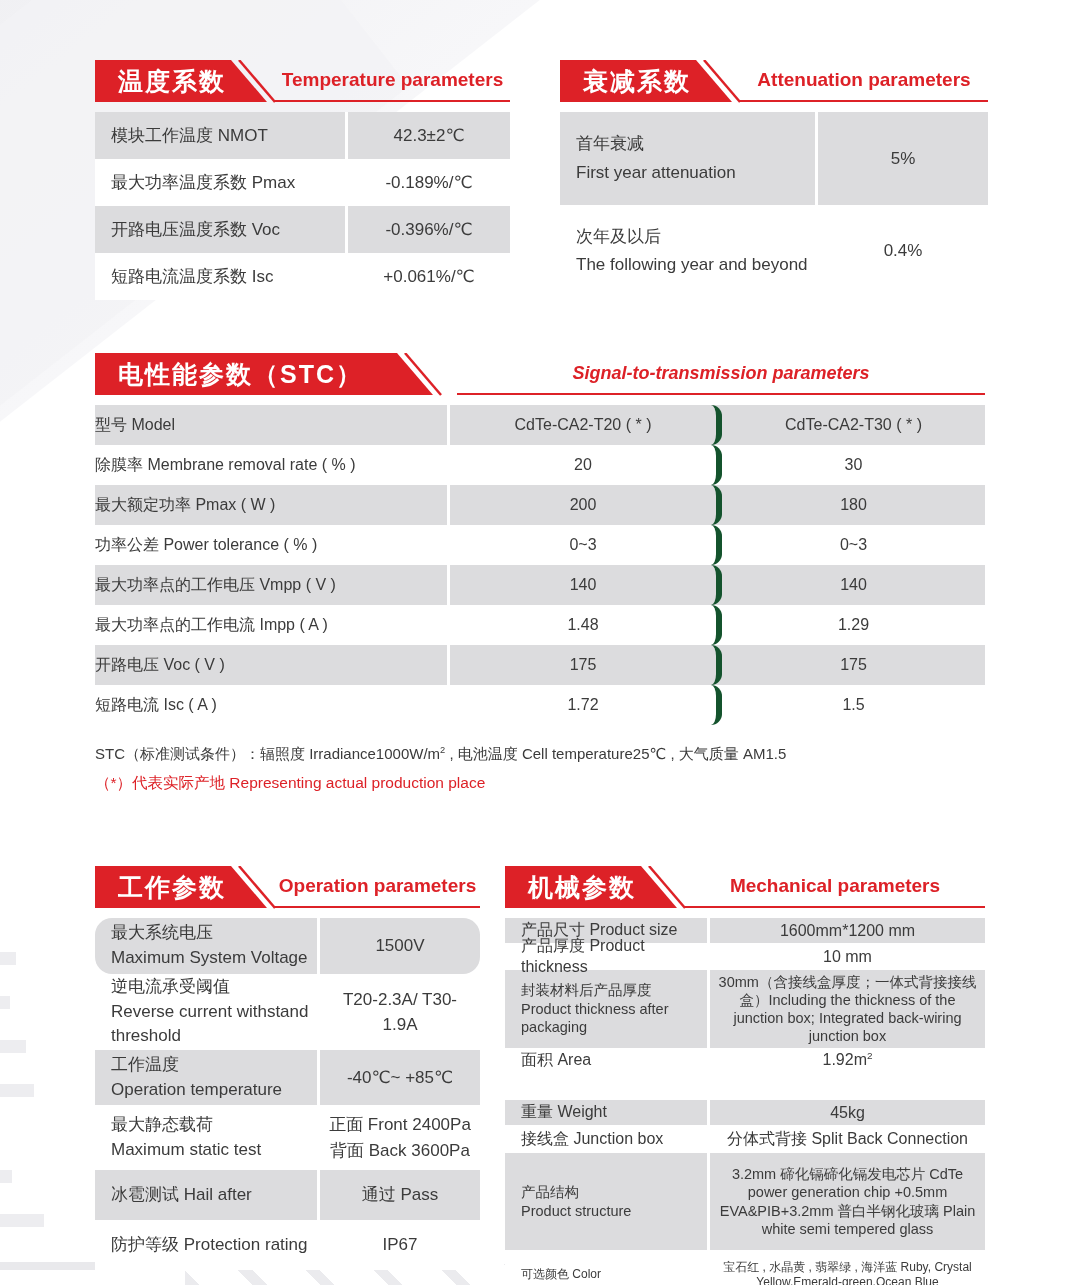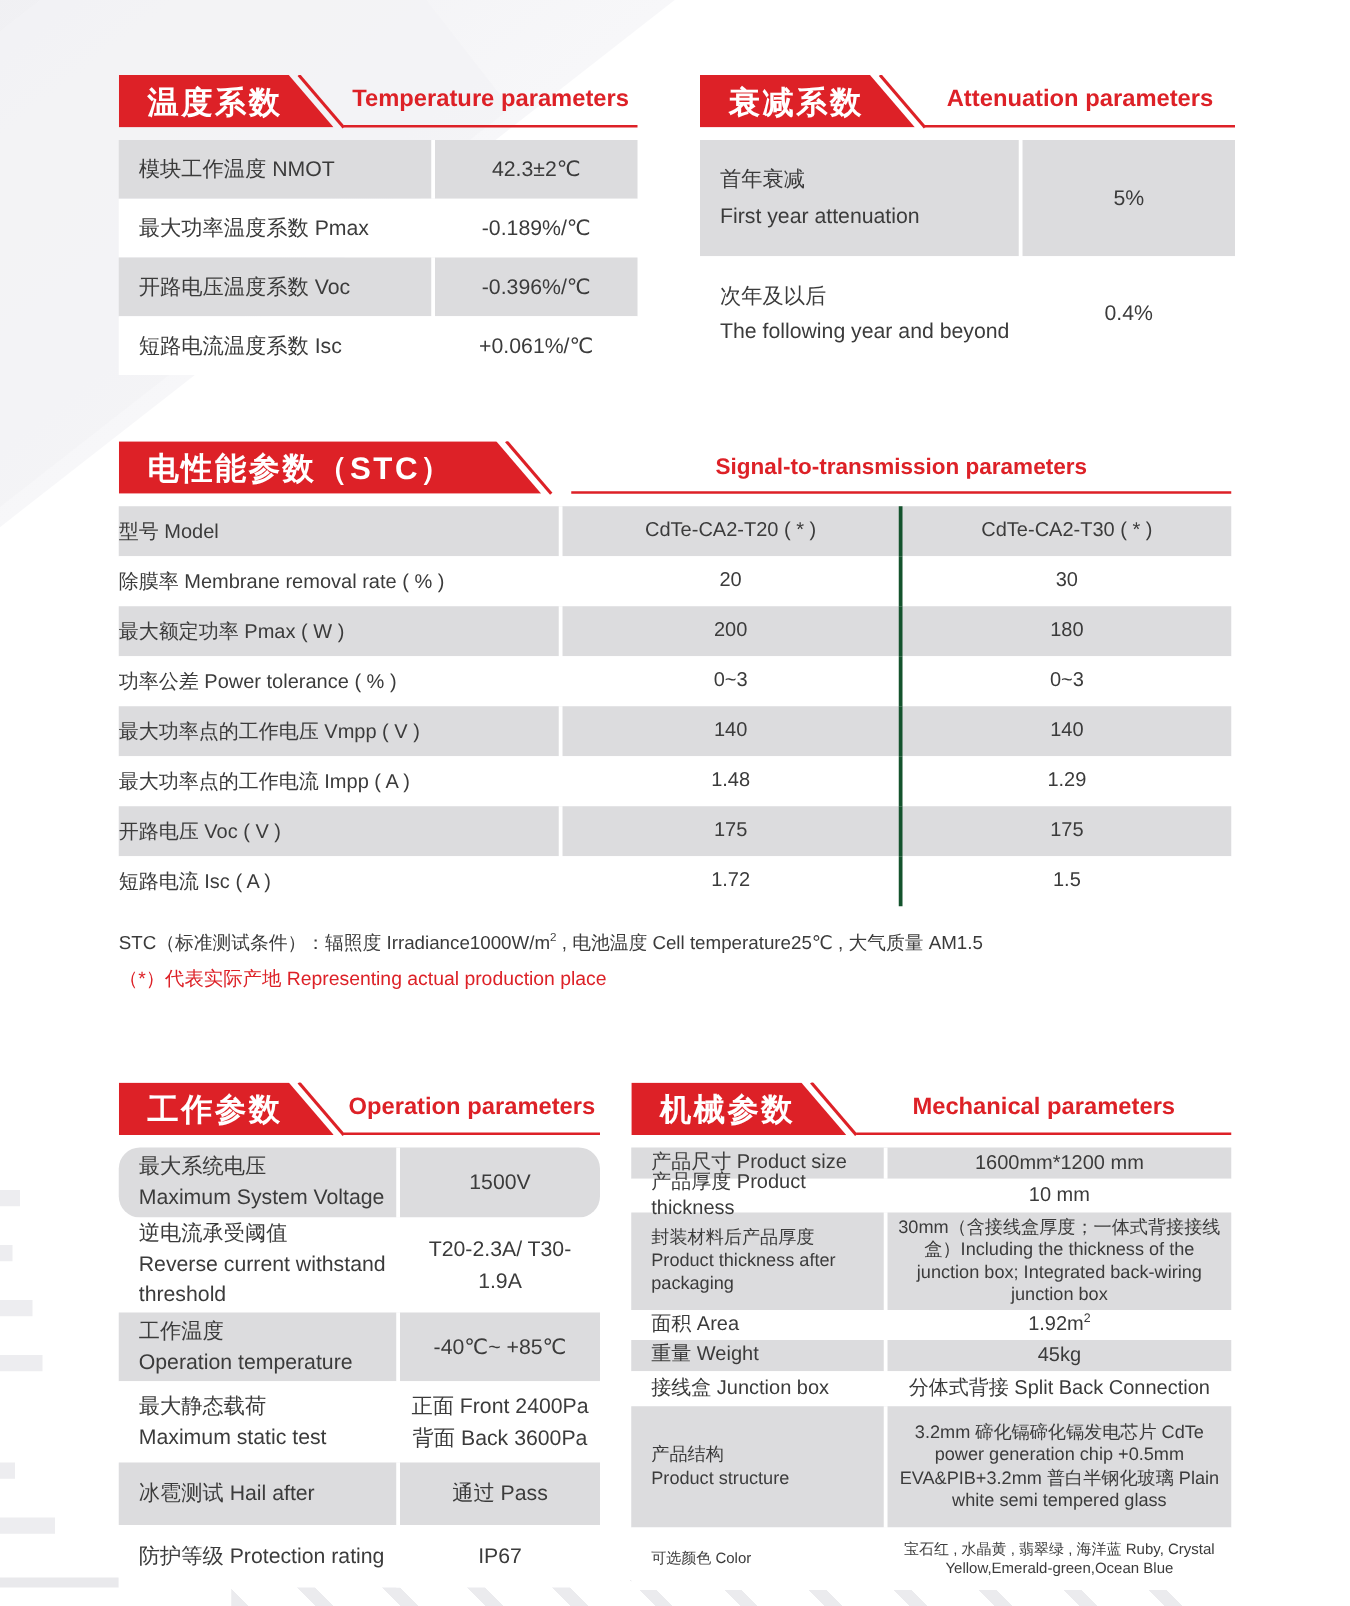--- a/index.html
+++ b/index.html
@@ -52,42 +52,42 @@
   .hdr-diag{position:absolute;top:0;width:44px;height:44px;}
   .hdr-diag.p-std{left:140px;}
   .hdr-diag.p-big{left:306px;}
   .hdr-rest{
     position:absolute;right:0;top:0;height:42px;
     border-bottom:2px solid var(--red);
     display:flex;align-items:center;justify-content:center;
     color:var(--red);font-weight:bold;font-size:19px;
   }
   .hdr-rest.p-std{left:180px;}
-  .hdr-rest.p-big{left:362px;}
+  .hdr-rest.p-big{left:362px;font-style:italic;}
   .sec-stc .hdr-rest{font-size:18px;}
   
   .row{display:flex;align-items:stretch;background:#fff;}
   .row.gray{background:var(--gray-row);}
   .cl{display:flex;flex-direction:column;justify-content:center;
       padding-left:16px;border-right:3px solid #fff;}
   .cv{flex:1;display:flex;flex-direction:column;align-items:center;justify-content:center;
       text-align:center;padding:0 6px;}
   sup{font-size:0.62em;vertical-align:super;line-height:0;}
   
   .sec-temp .row{height:47px;font-size:17px;}
   .sec-temp .cl{width:253px;}
   
   .sec-att .row{font-size:17px;}
   .sec-att .row:nth-child(1){height:93px;}
   .sec-att .row:nth-child(2){height:92px;}
   .sec-att .cl{width:258px;line-height:1.65;}
   
   .sec-stc .row{height:40px;font-size:16px;}
   .sec-stc .c1{width:355px;display:flex;align-items:center;border-right:3px solid #fff;}
-  .sec-stc .c2{width:272px;display:flex;align-items:center;justify-content:center;border-right:3px solid #14532d;}
+  .sec-stc .c2{width:272px;display:flex;align-items:center;justify-content:center;border-right:6px solid #14532d;border-radius:11px;}
   .sec-stc .c3{flex:1;display:flex;align-items:center;justify-content:center;}
   .note1{margin-top:20px;font-size:15px;color:var(--txt);}
   .note2{margin-top:9px;font-size:15.5px;color:var(--red);}
   
   .sec-op .row{font-size:17px;}
   .sec-op .cl{width:225px;line-height:1.45;}
   .sec-op .row:nth-child(1){height:56px;border-radius:17px;}
   .sec-op .row:nth-child(2){height:76px;}
   .sec-op .row:nth-child(3){height:55px;}
   .sec-op .row:nth-child(4){height:65px;}
@@ -95,21 +95,21 @@
   .sec-op .row:nth-child(6){height:50px;}
   .sec-op .cv{line-height:1.5;}
   
   .sec-mech .row{font-size:16px;}
   .sec-mech .cl{width:205px;line-height:1.3;}
   .sec-mech .cv{line-height:1.25;}
   .sec-mech .row:nth-child(1){height:25px;}
   .sec-mech .row:nth-child(2){height:27px;}
   .sec-mech .row:nth-child(3){height:78px;font-size:14.5px;}
   .sec-mech .row:nth-child(4){height:24px;}
-  .sec-mech .row:nth-child(5){height:25px;}
+  .sec-mech .row:nth-child(5){height:25px;margin-top:28px;}
   .sec-mech .row:nth-child(6){height:28px;}
   .sec-mech .row:nth-child(7){height:97px;font-size:14.5px;}
   .sec-mech .row:nth-child(8){height:50px;font-size:12px;}
 </style>
 </head>
 <body>
 
 <div class="deco deco-a"></div>
 <div class="deco deco-b"></div>
 <div class="deco edge-bar eb1"></div>

